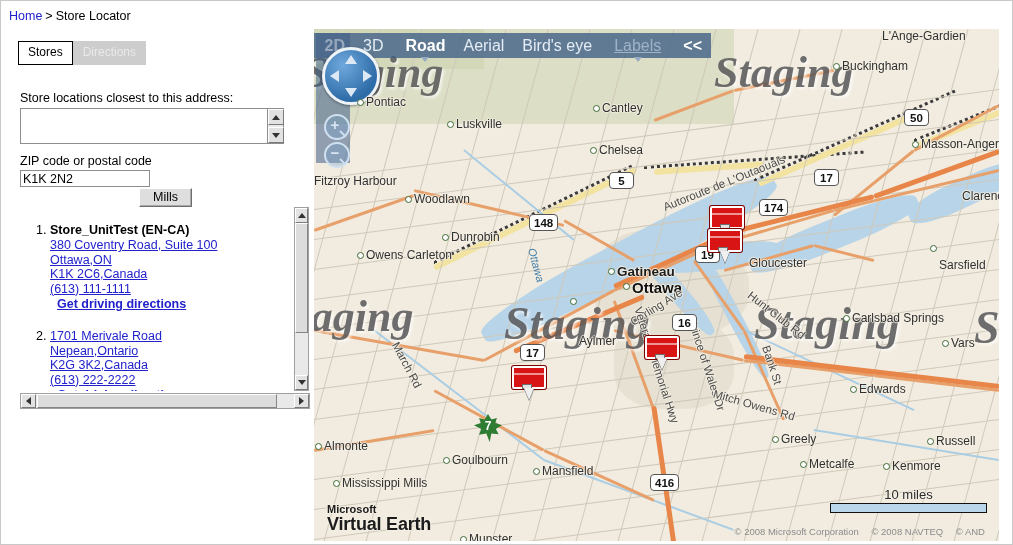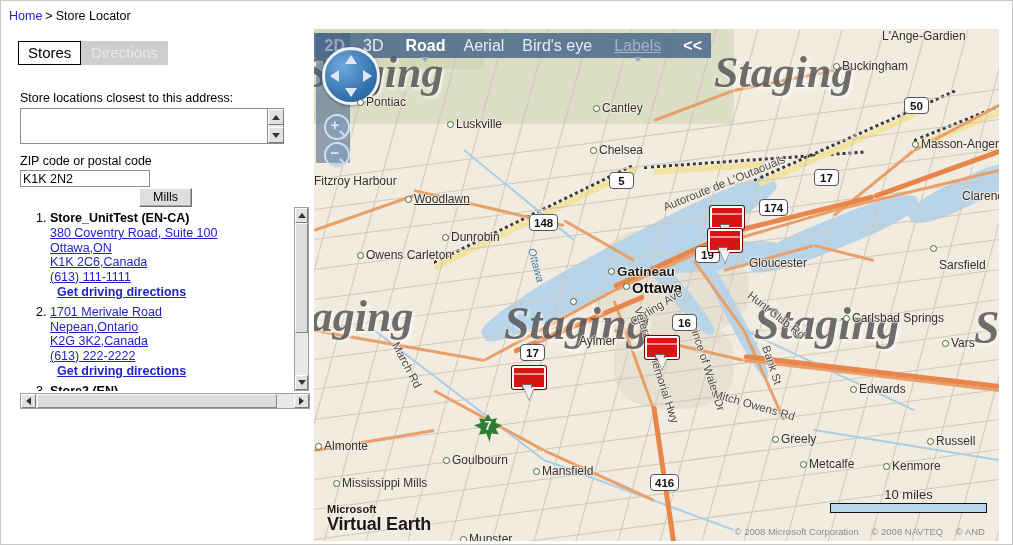--- a/index.html
+++ b/index.html
@@ -13,21 +13,21 @@
   .breadcrumb{position:absolute;left:8px;top:8px;font-size:12.5px;white-space:nowrap;}
   .breadcrumb .crumb-link{color:#2222cc;text-decoration:none;}
   .breadcrumb .crumb-sep{color:#000;margin:0 3px;}
   .breadcrumb .crumb-cur{color:#000;}
 
   
   .left-panel{position:absolute;left:0;top:28px;width:312px;height:500px;}
 
   .tabs{position:absolute;left:17px;top:12px;display:flex;}
   .tab{
-    font-size:15px;padding:3px 9px 4px 9px;line-height:15px;
+    font-size:12px;padding:3px 9px 4px 9px;line-height:15px;
     background:#ffffff;border:1px solid #000;color:#000;cursor:pointer;
   }
   .tab.disabled{background:#cdcdcd;border:1px solid #cdcdcd;color:#e9e9e9;cursor:default;}
 
   .field-label{position:absolute;font-size:12.5px;color:#000;white-space:nowrap;}
   .addr-label{left:19px;top:62px;}
   .zip-label{left:19px;top:125px;}
 
   .addr-box{
     position:absolute;left:19px;top:79px;width:264px;height:36px;
@@ -61,21 +61,21 @@
     font-family:"Liberation Sans",sans-serif;font-size:12.5px;color:#000;cursor:pointer;
     box-sizing:border-box;line-height:15px;padding:0;
   }
 
   
   .results-wrap{position:absolute;left:19px;top:178px;width:271px;height:197px;}
   .results{
     position:absolute;left:0;top:0;width:271px;height:184px;overflow:hidden;background:#fff;
   }
   .results ol{margin:0;padding:0 0 0 30px;list-style:decimal;}
-  .results li{margin:4px 0 0 0;padding:0;font-size:12.5px;color:#000;}
+  .results li{margin:16px 0 0 0;padding:0;font-size:12.5px;color:#000;}
   .results li::marker{color:#000;font-weight:normal;}
   .store-name{font-weight:bold;color:#000;display:block;line-height:15px;}
   .store-line{display:block;color:#2222cc;line-height:14.5px;white-space:nowrap;}
   .store-dir{display:block;color:#2222cc;font-weight:bold;line-height:17px;padding-left:7px;}
 
   .results-vsb{
     position:absolute;left:274px;top:0;width:15px;height:184px;background:#e9e9e9;
     border:1px solid #a0a0a0;box-sizing:border-box;
   }
   .results-vsb .track{position:absolute;left:0;top:15px;width:13px;height:154px;background:#e9e9e9;}
@@ -419,21 +419,21 @@
       <div class="placedot" style="left:519px;top:34px;"></div>
       <div class="placelabel" style="left:568px;top:0px;">L'Ange-Gardien</div>
       <div class="placelabel" style="left:607px;top:108px;">Masson-Angers</div>
       <div class="placedot" style="left:598px;top:112px;"></div>
       <div class="placelabel" style="left:648px;top:160px;">Clarence</div>
       <div class="placelabel" style="left:285px;top:114px;">Chelsea</div>
       <div class="placedot" style="left:276px;top:118px;"></div>
       <div class="placelabel" style="left:142px;top:88px;">Luskville</div>
       <div class="placedot" style="left:133px;top:92px;"></div>
       <div class="placelabel" style="left:0px;top:145px;">Fitzroy Harbour</div>
-      <div class="placelabel" style="left:100px;top:163px;text-decoration:underline;">Woodlawn</div>
+      <div class="placelabel" style="left:100px;top:163px;">Woodlawn</div>
       <div class="placedot" style="left:91px;top:167px;"></div>
       <div class="placelabel" style="left:137px;top:201px;">Dunrobin</div>
       <div class="placedot" style="left:128px;top:205px;"></div>
       <div class="placelabel" style="left:52px;top:219px;">Owens Carleton</div>
       <div class="placedot" style="left:43px;top:223px;"></div>
       <div class="placelabel mid" style="left:303px;top:235px;">Gatineau</div>
       <div class="placedot" style="left:294px;top:239px;"></div>
       <div class="placelabel big" style="left:318px;top:250px;">Ottawa</div>
       <div class="placedot" style="left:309px;top:254px;"></div>
       <div class="placelabel" style="left:265px;top:265px;margin-top:40px;">Aylmer</div>
@@ -469,21 +469,21 @@
       <div class="roadlabel" style="left:345px;top:148px;transform:rotate(-22deg);">Autoroute de L'Outaouais</div>
       <div class="roadlabel" style="left:313px;top:272px;transform:rotate(-32deg);">Carling Ave</div>
       <div class="roadlabel" style="left:428px;top:280px;transform:rotate(38deg);">Hunt Club Rd</div>
       <div class="roadlabel" style="left:438px;top:330px;transform:rotate(72deg);">Bank St</div>
       <div class="roadlabel" style="left:345px;top:330px;transform:rotate(72deg);">Prince of Wales Dr</div>
       <div class="roadlabel" style="left:282px;top:330px;transform:rotate(72deg);">Veterans Memorial Hwy</div>
       <div class="roadlabel" style="left:68px;top:330px;transform:rotate(62deg);">March Rd</div>
       <div class="roadlabel" style="left:398px;top:370px;transform:rotate(16deg);">Mitch Owens Rd</div>
       <div class="roadlabel" style="left:238px;top:512px;transform:rotate(8deg);">Jock</div>
       <div class="waterlabel" style="left:205px;top:230px;transform:rotate(75deg);">Ottawa</div>
-      <div class="shield" style="left:590px;top:68px;">50</div>
+      <div class="shield" style="left:590px;top:80px;">50</div>
       <div class="shield" style="left:215px;top:185px;">148</div>
       <div class="shield" style="left:295px;top:143px;">5</div>
       <div class="shield" style="left:500px;top:140px;">17</div>
       <div class="shield" style="left:445px;top:170px;">174</div>
       <div class="shield" style="left:381px;top:217px;">19</div>
       <div class="shield" style="left:358px;top:285px;">16</div>
       <div class="shield" style="left:206px;top:315px;">17</div>
       <div class="shield" style="left:336px;top:445px;">416</div>
       <div class="pin" style="left:394px;top:175px;">
         <span class="head"></span>

